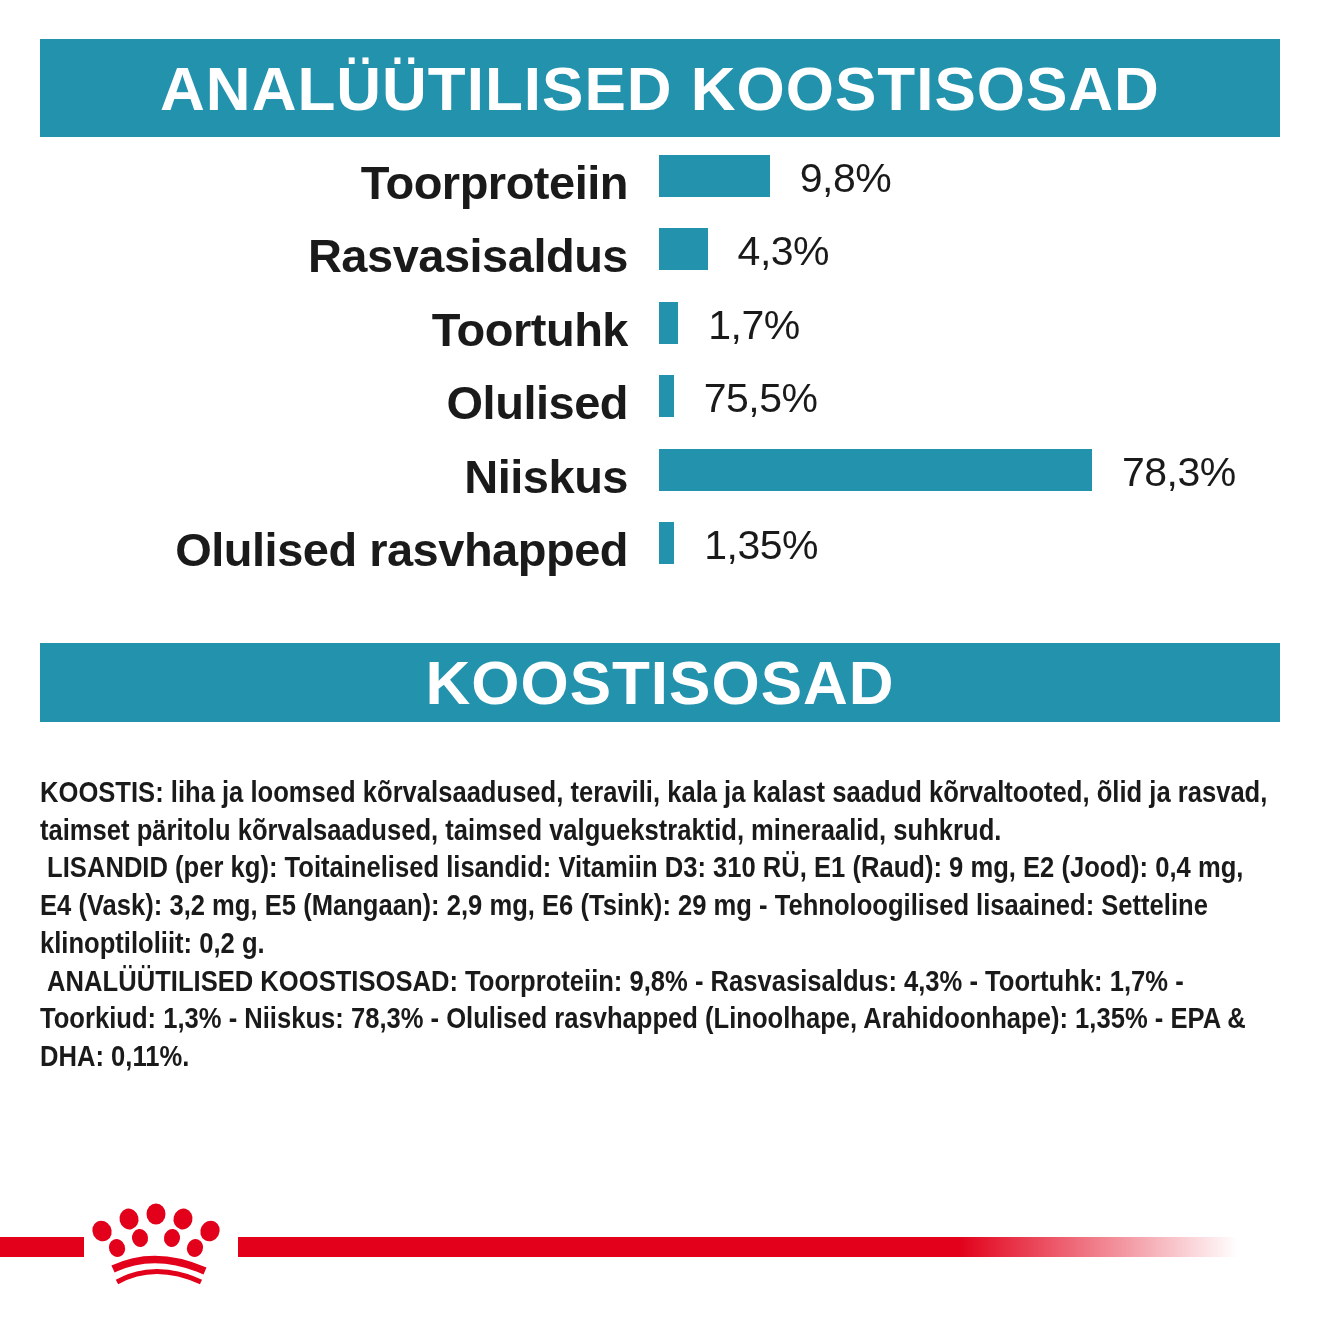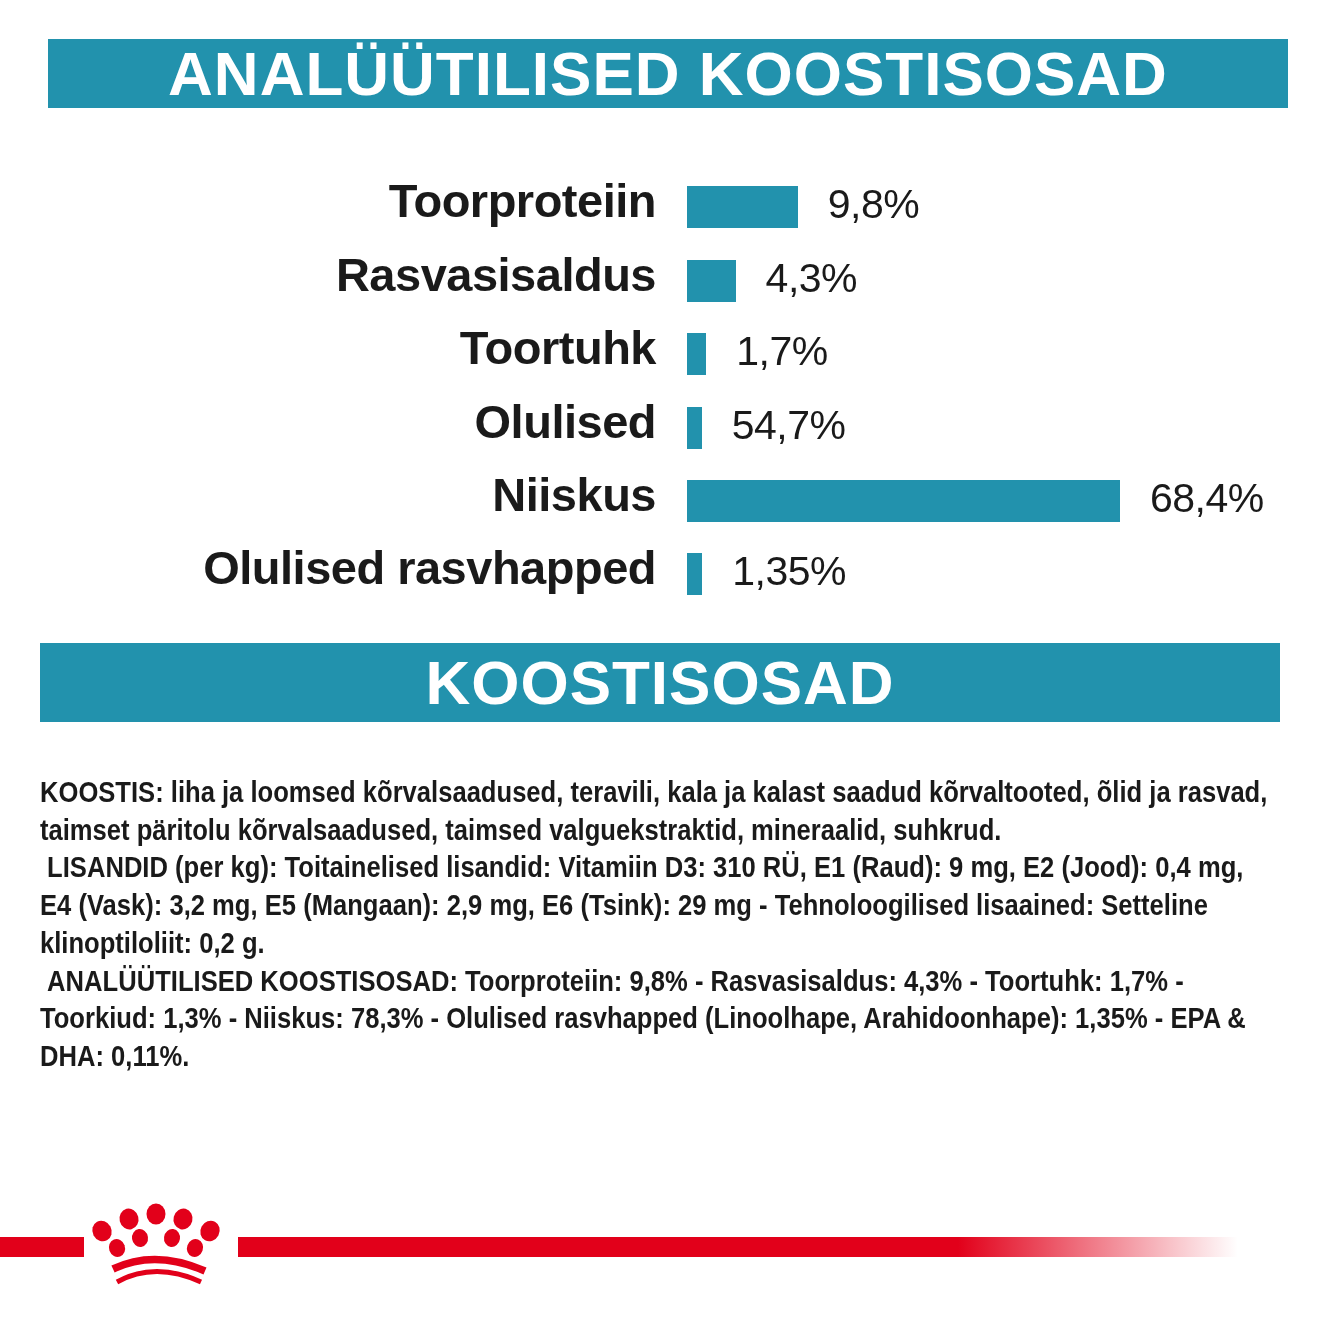--- a/index.html
+++ b/index.html
@@ -9,31 +9,31 @@
     background:#ffffff;
     font-family:"Liberation Sans",sans-serif;
     color:#1a1a1a;
     overflow:hidden;
   }
   .band{
     position:absolute;left:40px;width:1240px;
     background:var(--teal,#2292AD);
     display:flex;align-items:center;justify-content:center;
   }
-  .band1{top:39px;height:69px;margin-left:8px;}
+  .band1{top:39px;height:98px;}
   .band2{top:643px;height:79px;}
   .band .band-title{
     color:#ffffff;font-weight:bold;font-size:62px;letter-spacing:1px;
     white-space:nowrap;
   }
   .chart{
     position:absolute;left:0;top:155px;width:1320px;
   }
   .chart-row{
-    display:flex;align-items:flex-end;height:73.4px;padding-left:28px;
+    display:flex;align-items:flex-start;height:73.4px;
   }
   .bar-label{
     flex:0 0 628px;text-align:right;
     font-weight:bold;font-size:47px;letter-spacing:-0.5px;
     white-space:nowrap;
   }
   .bar{
     margin-left:31px;height:42px;background:var(--teal,#2292AD);
     flex:0 0 auto;
   }
@@ -88,27 +88,27 @@
 
     <div class="chart-row">
       <span class="bar-label">Toortuhk</span>
       <div class="bar" style="width: 19.21px; background: rgb(34, 146, 173);"></div>
       <span class="bar-value">1,7%</span>
     </div>
 
     <div class="chart-row">
       <span class="bar-label">Olulised</span>
       <div class="bar" style="width: 14.69px; background: rgb(34, 146, 173);"></div>
-      <span class="bar-value">54,7%</span>
+      <span class="bar-value">75,5%</span>
     </div>
 
     <div class="chart-row">
       <span class="bar-label">Niiskus</span>
       <div class="bar" style="width: 433px; background: rgb(34, 146, 173);"></div>
-      <span class="bar-value">68,4%</span>
+      <span class="bar-value">78,3%</span>
     </div>
 
     <div class="chart-row">
       <span class="bar-label">Olulised rasvhapped</span>
       <div class="bar" style="width: 15.255px; background: rgb(34, 146, 173);"></div>
       <span class="bar-value">1,35%</span>
     </div>
   </div>
 
   <div class="band band2">

